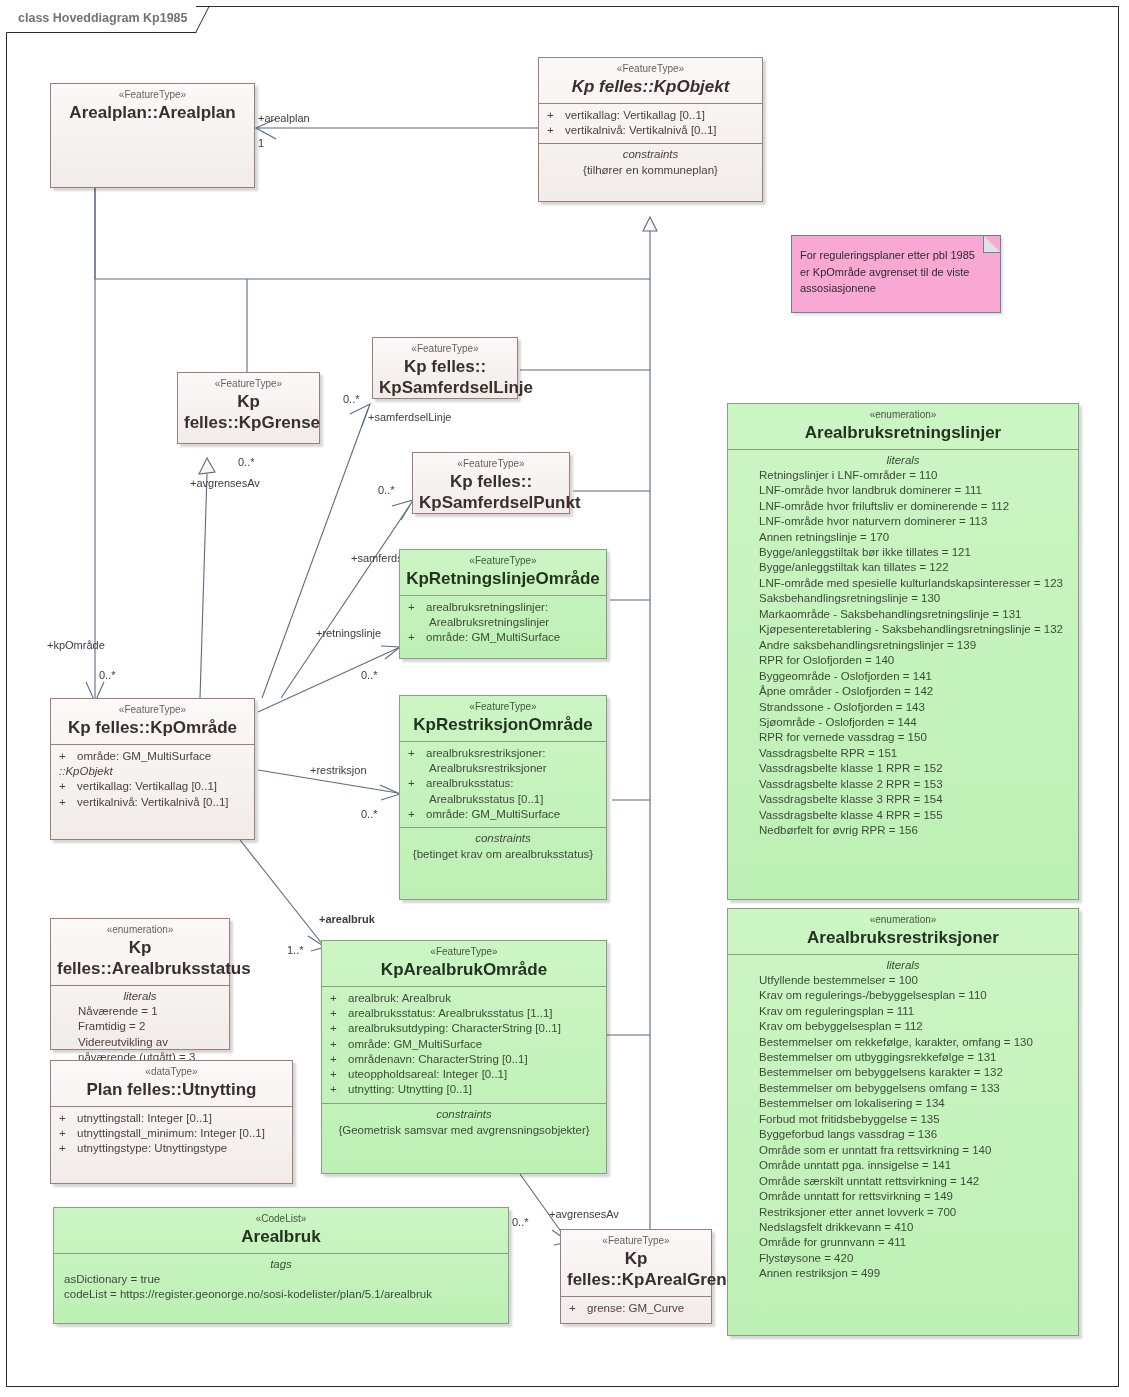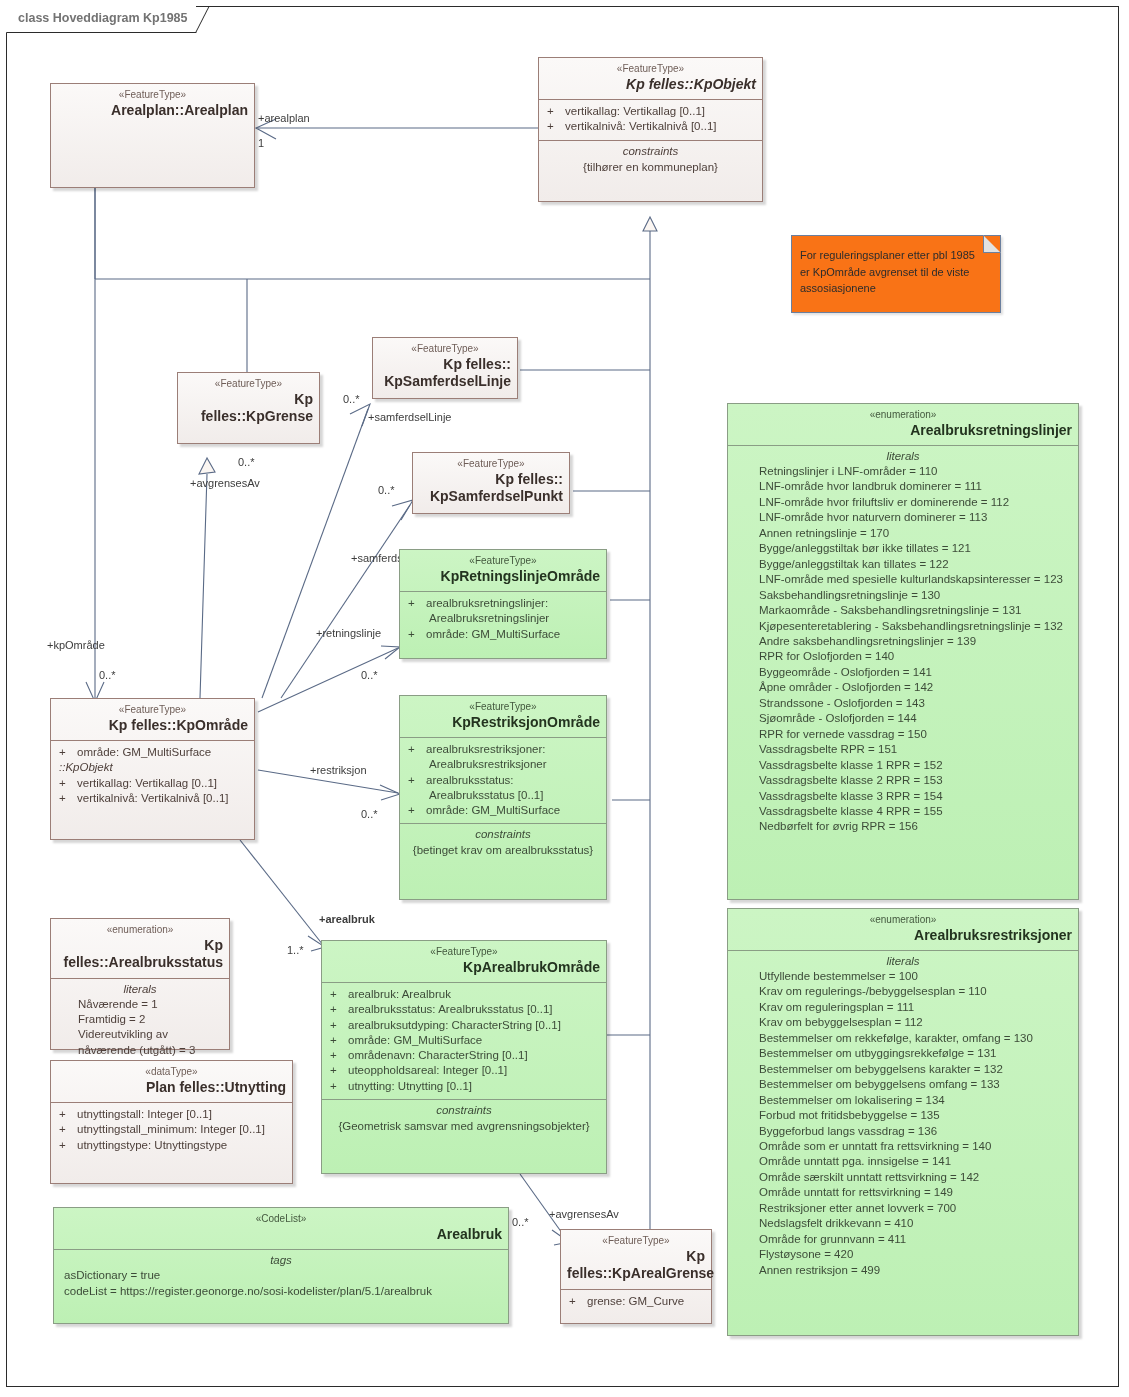--- a/index.html
+++ b/index.html
@@ -83,23 +83,22 @@
   }
   .node .stereo {
     display: block;
     font-size: 10px;
     color: #6e5d57;
   }
   .node.green .stereo { color: #44593f; }
   .node .nm {
     display: block;
     font-weight: bold;
-    font-size: 14px;
+    font-size: 17px;
     color: #3a2f2b;
-    text-align: right;
   }
   .node.green .nm { color: #23331f; }
   .node .nm.ital { font-style: italic; }
   .node .sep {
     border-top: 1px solid #9b7e77;
   }
   .node.green .sep { border-top-color: #8a9d85; }
   .node .compart {
     padding: 4px 5px 5px 5px;
   }
@@ -142,21 +141,21 @@
   .constr {
     text-align: center;
     line-height: 1.3;
     padding: 1px 3px 2px 3px;
   }
 
   
   .note {
     position: absolute;
     box-sizing: border-box;
-    background: #f97316;
+    background: #f9a8d4;
     border: 1px solid #6b7f9e;
     font-size: 11px;
     color: #2c2c2c;
     box-shadow: 2px 2px 2px rgba(0,0,0,0.12);
   }
   .note .note-body {
     padding: 11px 8px 6px 8px;
     line-height: 1.5;
   }
   .note .fold {
@@ -417,21 +416,21 @@
   </div>
 
   <div class="node green" style="left:321px; top:940px; width:286px; height:234px;">
     <div class="hdr">
       <span class="stereo">«FeatureType»</span>
       <span class="nm">KpArealbrukOmråde</span>
     </div>
     <div class="sep"></div>
     <div class="compart">
       <div class="attr"><span class="vis">+</span><span class="txt">arealbruk: Arealbruk</span></div>
-      <div class="attr"><span class="vis">+</span><span class="txt">arealbruksstatus: Arealbruksstatus [0..1]</span></div>
+      <div class="attr"><span class="vis">+</span><span class="txt">arealbruksstatus: Arealbruksstatus [1..1]</span></div>
       <div class="attr"><span class="vis">+</span><span class="txt">arealbruksutdyping: CharacterString [0..1]</span></div>
       <div class="attr"><span class="vis">+</span><span class="txt">område: GM_MultiSurface</span></div>
       <div class="attr"><span class="vis">+</span><span class="txt">områdenavn: CharacterString [0..1]</span></div>
       <div class="attr"><span class="vis">+</span><span class="txt">uteoppholdsareal: Integer [0..1]</span></div>
       <div class="attr"><span class="vis">+</span><span class="txt">utnytting: Utnytting [0..1]</span></div>
     </div>
     <div class="sep"></div>
     <div class="compart">
       <div class="caption">constraints</div>
       <div class="constr">{Geometrisk samsvar med avgrensningsobjekter}</div>

